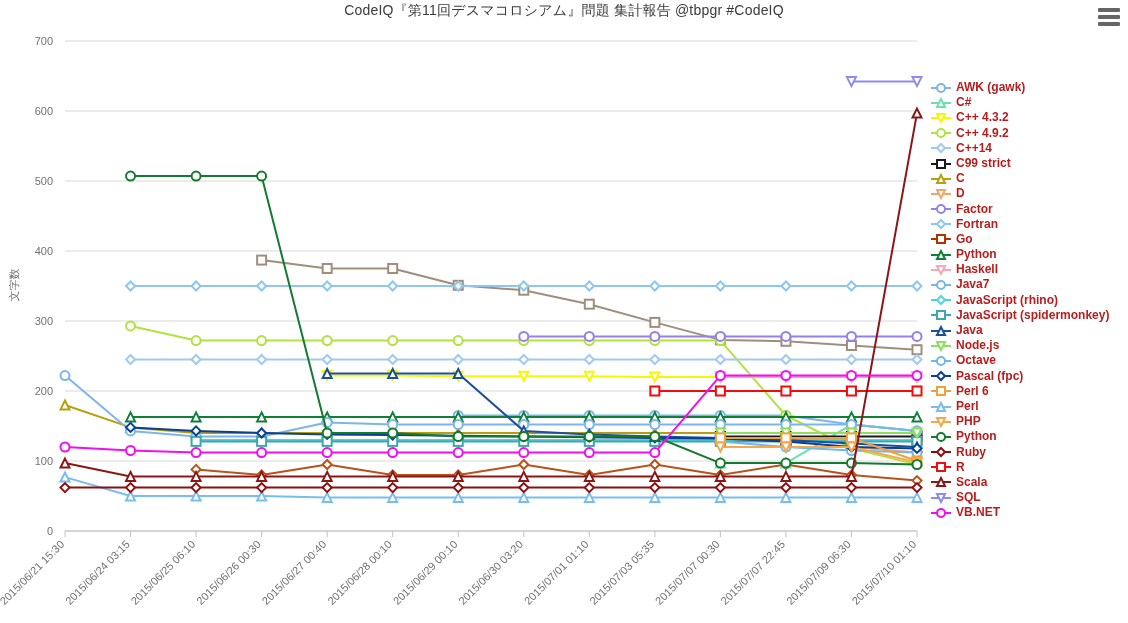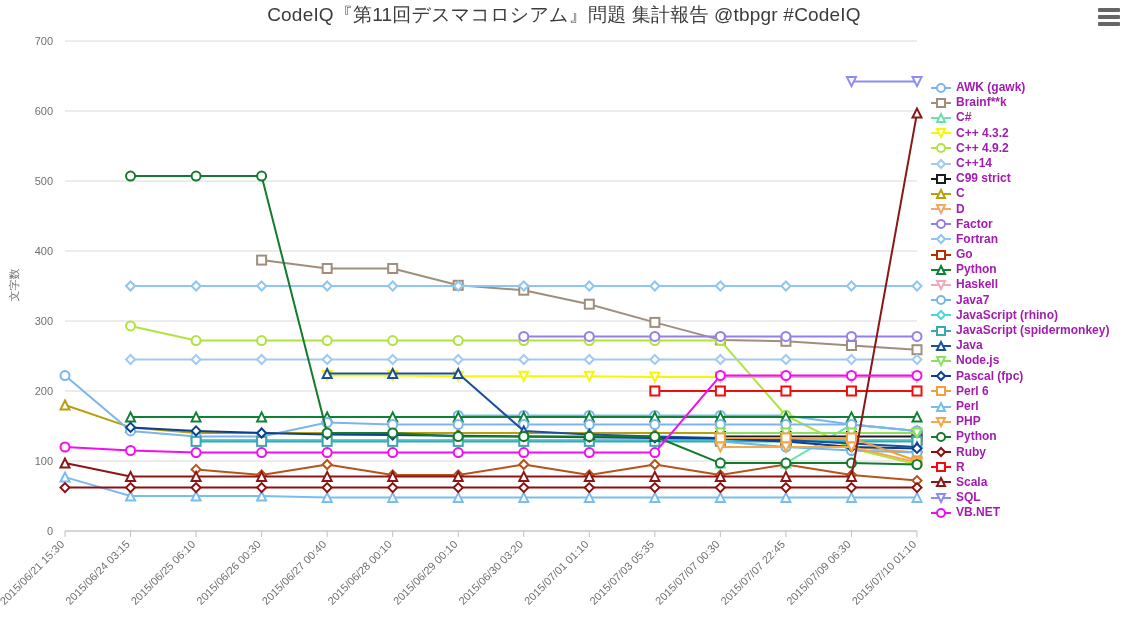--- a/index.html
+++ b/index.html
@@ -8,21 +8,21 @@
     width: 1128px; height: 623px;
     background: #ffffff;
     font-family: "Liberation Sans", "DejaVu Sans", sans-serif;
     overflow: hidden;
   }
   #app { position: relative; width: 1128px; height: 623px; background:#fff; }
 
   #chart-title {
     position: absolute; top: 2px; left: 0; width: 1128px;
     text-align: center;
-    font-size: 19px; color: #3b3b3b; font-weight: 400;
+    font-size: 14px; color: #3b3b3b; font-weight: 400;
     letter-spacing: .2px;
     white-space: nowrap;
   }
 
   #menu-button {
     position: absolute; top: 8px; right: 8px;
     width: 22px; height: 18px;
     display: flex; flex-direction: column; justify-content: space-between;
     cursor: pointer;
   }
@@ -31,21 +31,21 @@
   #plot-wrap { position: absolute; left: 0; top: 0; width: 1128px; height: 623px; }
   svg.chart { position:absolute; left:0; top:0; width:1128px; height:623px; }
 
   .ytick, .xtick { font-size: 11px; fill: #707073; font-family: "Liberation Sans", sans-serif; }
   .ytick { text-anchor: end; }
   .ylabel-text { font-size: 11px; fill: #707073; }
 
   #legend {
     position: absolute; left: 930px; top: 80px;
     width: 196px;
-    font-size: 12px; font-weight: bold; color: #a21caf;
+    font-size: 12px; font-weight: bold; color: #b91c1c;
     line-height: 15.2px;
   }
   .legend-item {
     display: flex; align-items: center; height: 15.2px; white-space: nowrap; cursor: pointer;
   }
   .legend-item .lg-sym { width: 22px; height: 14px; flex: 0 0 22px; margin-right: 4px; }
   .legend-item .lg-label { overflow: visible; font-size: 12px; }
 </style>
 </head>
 <body>
@@ -493,27 +493,20 @@
   <div id="legend">
       <div class="legend-item">
         <span class="lg-sym"><svg viewBox="0 0 22 14" width="22" height="14">
             <line x1="1" x2="21" y1="7" y2="7" stroke="#7cb5ec" stroke-width="2"></line>
             <circle cx="11" cy="7" r="4" fill="#ffffff" stroke="#7cb5ec" stroke-width="2"></circle>
           </svg></span>
         <span class="lg-label">AWK (gawk)</span>
       </div>
       <div class="legend-item">
         <span class="lg-sym"><svg viewBox="0 0 22 14" width="22" height="14">
-            <line x1="1" x2="21" y1="7" y2="7" stroke="#a08e7d" stroke-width="2"></line>
-            <rect x="7" y="3" width="8" height="8" fill="#ffffff" stroke="#a08e7d" stroke-width="2"></rect>
-          </svg></span>
-        <span class="lg-label">Brainf**k</span>
-      </div>
-      <div class="legend-item">
-        <span class="lg-sym"><svg viewBox="0 0 22 14" width="22" height="14">
             <line x1="1" x2="21" y1="7" y2="7" stroke="#6ee0b0" stroke-width="2"></line>
             <polygon points="11,3 15,11 7,11" fill="#ffffff" stroke="#6ee0b0" stroke-width="2"></polygon>
           </svg></span>
         <span class="lg-label">C#</span>
       </div>
       <div class="legend-item">
         <span class="lg-sym"><svg viewBox="0 0 22 14" width="22" height="14">
             <line x1="1" x2="21" y1="7" y2="7" stroke="#f7f704" stroke-width="2"></line>
             <polygon points="11,11 15,3 7,3" fill="#ffffff" stroke="#f7f704" stroke-width="2"></polygon>
           </svg></span>
@@ -619,20 +612,27 @@
       </div>
       <div class="legend-item">
         <span class="lg-sym"><svg viewBox="0 0 22 14" width="22" height="14">
             <line x1="1" x2="21" y1="7" y2="7" stroke="#8ce060" stroke-width="2"></line>
             <polygon points="11,11 15,3 7,3" fill="#ffffff" stroke="#8ce060" stroke-width="2"></polygon>
           </svg></span>
         <span class="lg-label">Node.js</span>
       </div>
       <div class="legend-item">
         <span class="lg-sym"><svg viewBox="0 0 22 14" width="22" height="14">
+            <line x1="1" x2="21" y1="7" y2="7" stroke="#6fb8e8" stroke-width="2"></line>
+            <circle cx="11" cy="7" r="4" fill="#ffffff" stroke="#6fb8e8" stroke-width="2"></circle>
+          </svg></span>
+        <span class="lg-label">Octave</span>
+      </div>
+      <div class="legend-item">
+        <span class="lg-sym"><svg viewBox="0 0 22 14" width="22" height="14">
             <line x1="1" x2="21" y1="7" y2="7" stroke="#0b3f8f" stroke-width="2"></line>
             <polygon points="11,3 15,7 11,11 7,7" fill="#ffffff" stroke="#0b3f8f" stroke-width="2"></polygon>
           </svg></span>
         <span class="lg-label">Pascal (fpc)</span>
       </div>
       <div class="legend-item">
         <span class="lg-sym"><svg viewBox="0 0 22 14" width="22" height="14">
             <line x1="1" x2="21" y1="7" y2="7" stroke="#f0a03c" stroke-width="2"></line>
             <rect x="7" y="3" width="8" height="8" fill="#ffffff" stroke="#f0a03c" stroke-width="2"></rect>
           </svg></span>

